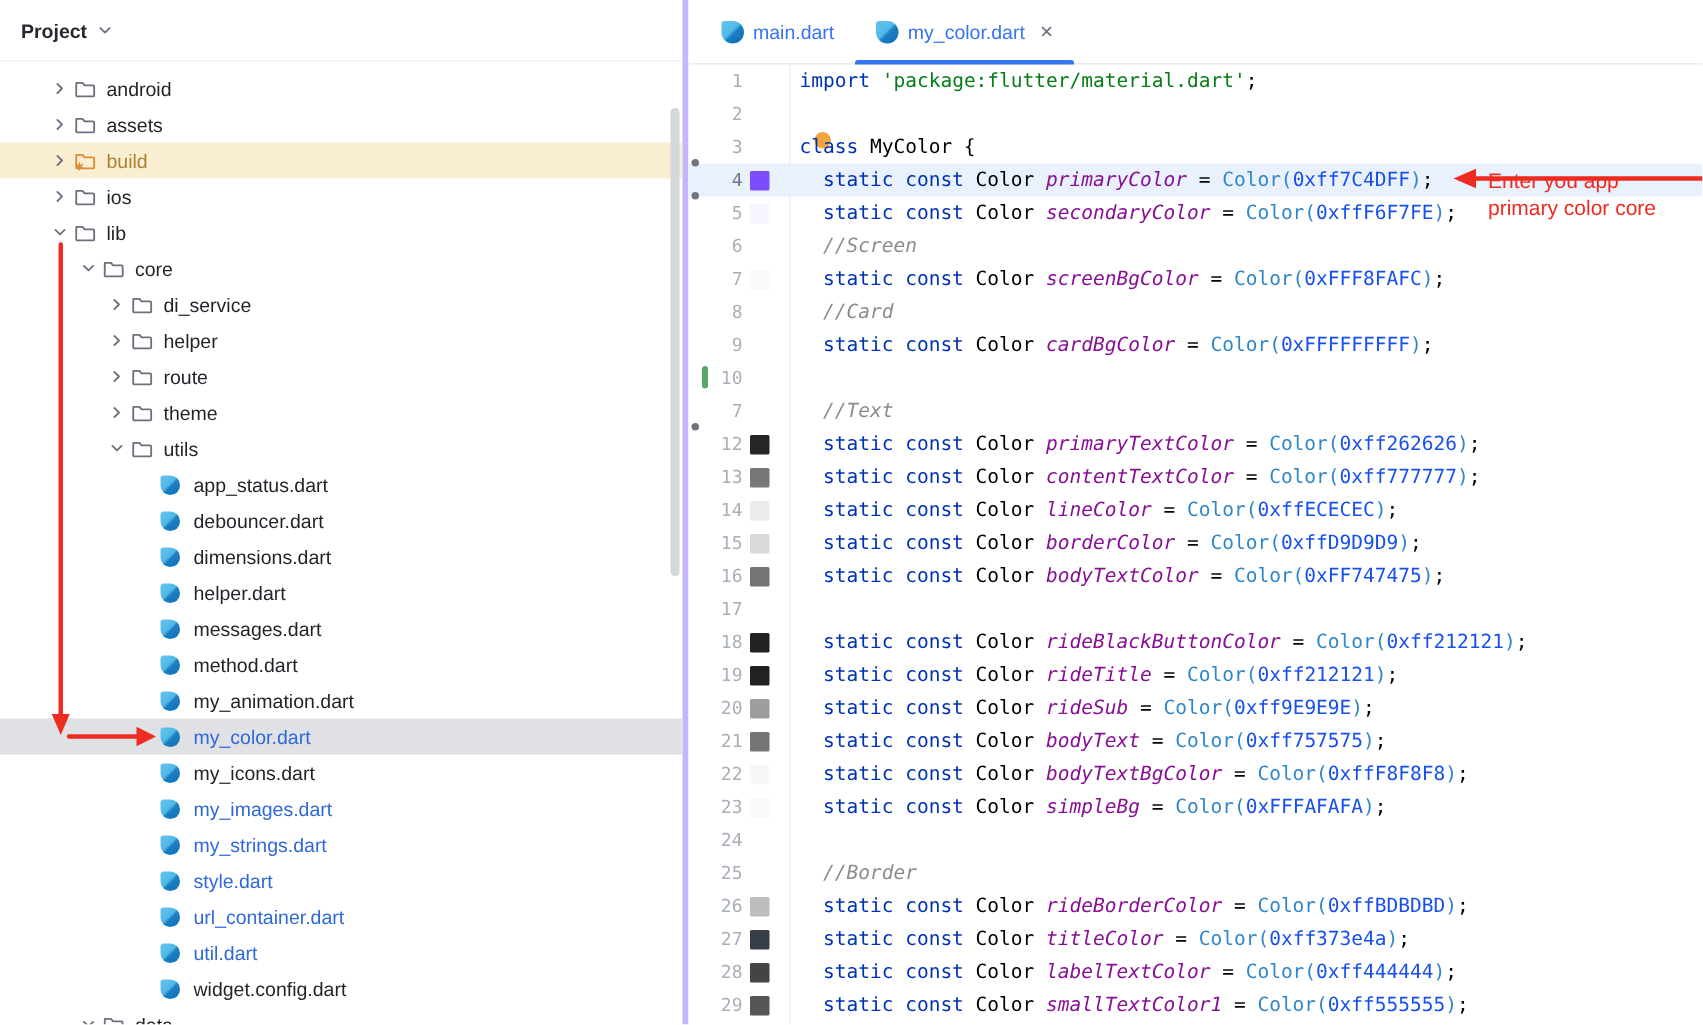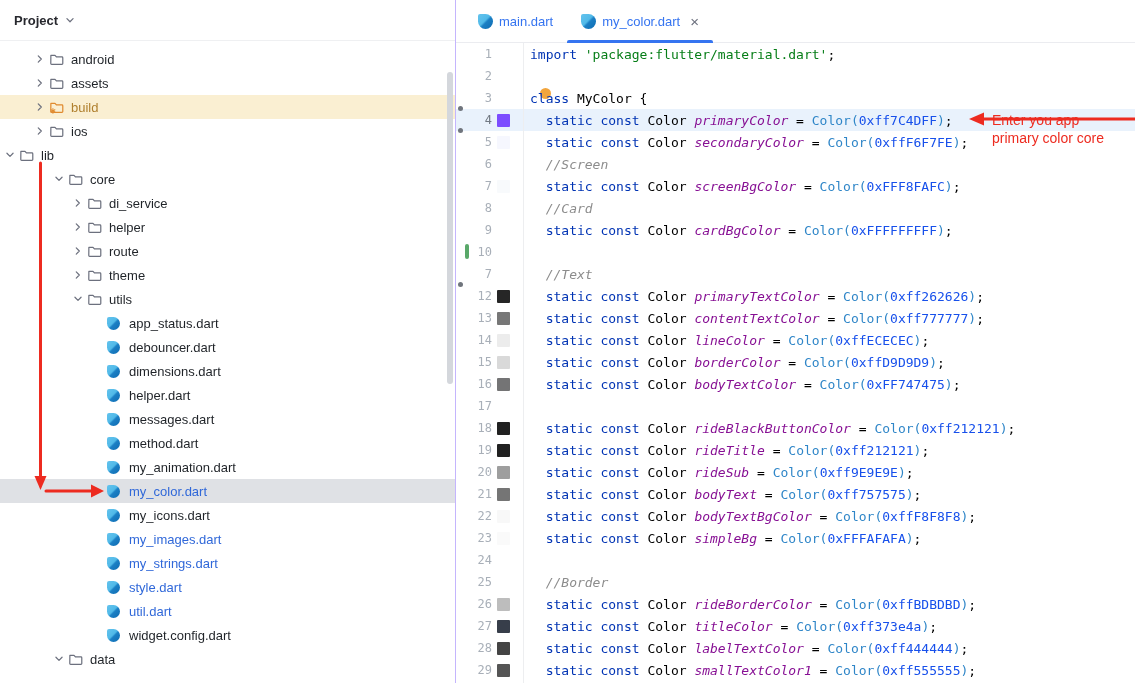--- a/index.html
+++ b/index.html
@@ -1,20 +1,20 @@
 <!DOCTYPE html>
 <html><head>
 <meta charset="utf-8">
 <style>
   html,body{margin:0;padding:0;width:1135px;height:683px;overflow:hidden;background:#fff;
     font-family:"Liberation Sans",sans-serif;}
   .app{display:flex;width:1135px;height:683px;position:relative;}
 
   
-  .tree-panel{width:455px;flex:0 0 455px;background:#fff;border-right:1px solid #c4b5fd;
+  .tree-panel{width:455px;flex:0 0 455px;background:#fff;border-right:4px solid #c4b5fd;
     position:relative;overflow:hidden;}
   .tree-header{height:40px;border-bottom:1px solid #EFF0F2;display:flex;align-items:center;
     padding-left:14px;gap:5px;font-size:13px;font-weight:700;color:#27282E;}
   .tree{padding-top:6px;}
   .trow{height:24px;display:flex;align-items:center;font-size:13px;color:#1F2328;cursor:default;}
   .trow.selected{background:#DFE1E5;}
   .trow.build{background:#FAEFD2;}
   .trow.build .lbl{color:#B0802F;}
   .trow.bluefile .lbl{color:#3068D9;}
   .chev{width:19px;display:flex;justify-content:center;align-items:center;flex:0 0 19px;}
@@ -127,21 +127,21 @@
               <path d="M6 4.5 L9.5 8 L6 11.5" stroke="#6C707E" fill="none" stroke-width="1.4" stroke-linecap="round" stroke-linejoin="round"></path>
             </svg>
           </span>
           <span class="ficon">
             <svg width="15" height="15" viewBox="0 0 16 16">
               <path d="M2 3.5 h4.4 l1.5 1.8 h5.9 a0.9 0.9 0 0 1 0.9 0.9 v6 a0.9 0.9 0 0 1 -0.9 0.9 h-11 a0.9 0.9 0 0 1 -0.9 -0.9 z" stroke="#6C707E" fill="none" stroke-width="1.3" stroke-linecap="round" stroke-linejoin="round"></path>
             </svg>
           </span>
           <span class="lbl">ios</span>
         </div>
-        <div class="trow" style="">
+        <div class="trow" style="padding-left: 30px;">
           <span class="chev">
             <svg width="14" height="14" viewBox="0 0 16 16">
               <path d="M4.5 6 L8 9.5 L11.5 6" stroke="#6C707E" fill="none" stroke-width="1.4" stroke-linecap="round" stroke-linejoin="round"></path>
             </svg>
           </span>
           <span class="ficon">
             <svg width="15" height="15" viewBox="0 0 16 16">
               <path d="M2 3.5 h4.4 l1.5 1.8 h5.9 a0.9 0.9 0 0 1 0.9 0.9 v6 a0.9 0.9 0 0 1 -0.9 0.9 h-11 a0.9 0.9 0 0 1 -0.9 -0.9 z" stroke="#6C707E" fill="none" stroke-width="1.3" stroke-linecap="round" stroke-linejoin="round"></path>
             </svg>
           </span>
@@ -289,20 +289,26 @@
           <span class="ficon">
             <span class="dart-ico" style="width: 13px; height: 13px;"></span>
           </span>
           <span class="lbl">my_strings.dart</span>
         </div>
         <div class="trow bluefile" style="padding-left: 107px;">
           <span class="ficon">
             <span class="dart-ico" style="width: 13px; height: 13px;"></span>
           </span>
           <span class="lbl">style.dart</span>
+        </div>
+        <div class="trow bluefile" style="padding-left: 107px;">
+          <span class="ficon">
+            <span class="dart-ico" style="width: 13px; height: 13px;"></span>
+          </span>
+          <span class="lbl">url_container.dart</span>
         </div>
         <div class="trow bluefile" style="padding-left: 107px;">
           <span class="ficon">
             <span class="dart-ico" style="width: 13px; height: 13px;"></span>
           </span>
           <span class="lbl">util.dart</span>
         </div>
         <div class="trow" style="padding-left: 107px;">
           <span class="ficon">
             <span class="dart-ico" style="width: 13px; height: 13px;"></span>

